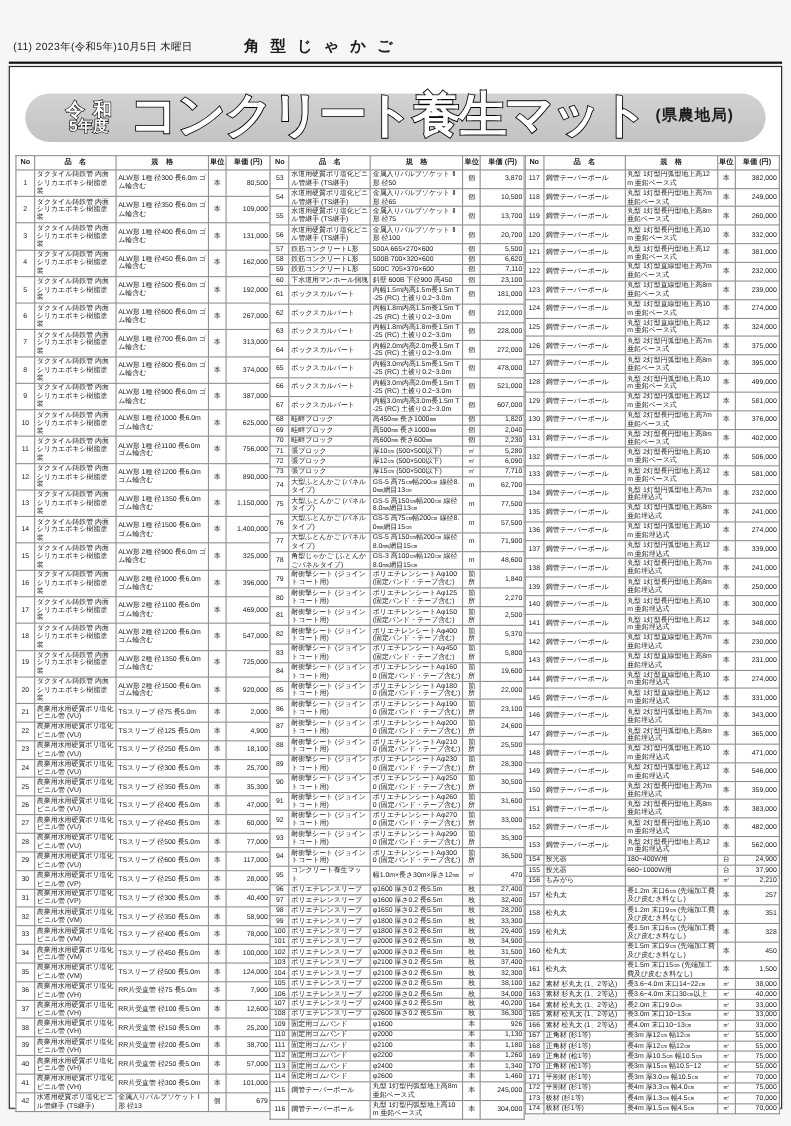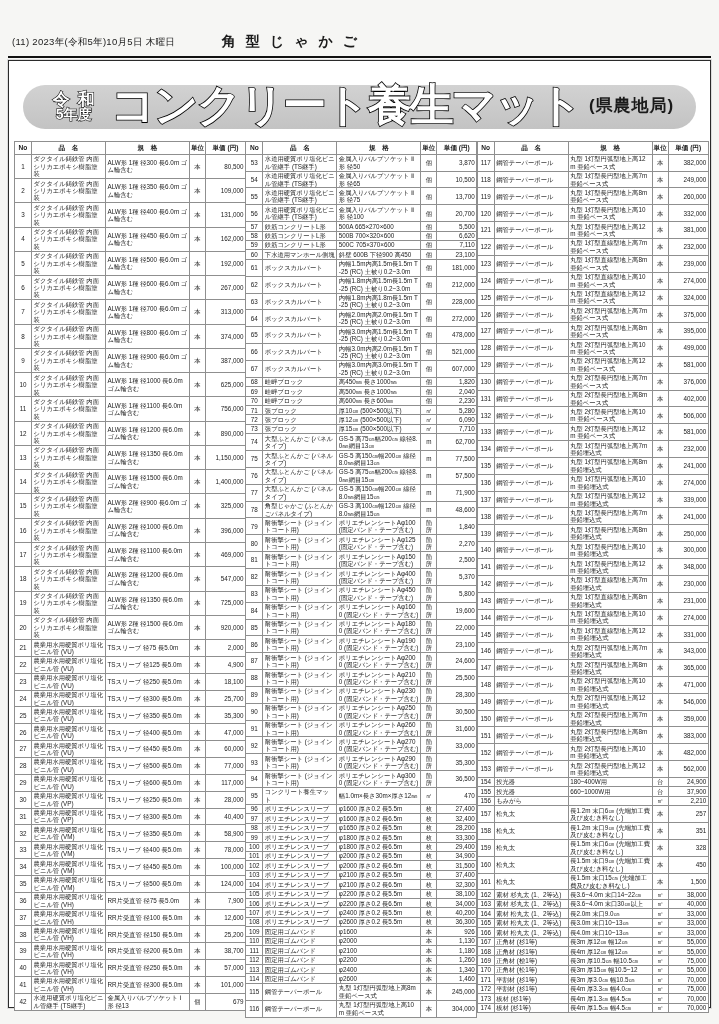--- a/index.html
+++ b/index.html
@@ -22,21 +22,21 @@
   
   .banner{position:relative;height:72px;margin:8px 10px 0;}
   .pill{position:absolute;left:4px;right:4px;top:16px;height:44px;border-radius:26px;
     background:linear-gradient(#d2d2d2,#c3c3c3);}
   .banner-row{position:relative;height:72px;display:flex;align-items:center;justify-content:center;gap:8px;}
   .outline-txt{color:#fff;-webkit-text-stroke:1.6px #000;paint-order:stroke fill;font-weight:900;}
   .era{display:flex;flex-direction:column;align-items:center;line-height:.95;margin-top:4px;}
   .era .l1{font-size:17px;-webkit-text-stroke:1.1px #000;letter-spacing:8px;text-indent:8px;}
   .era .l2{font-size:14px;-webkit-text-stroke:1.1px #000;}
   .main-title{font-size:44px;letter-spacing:-2px;line-height:1;}
-  .suffix{font-size:17px;font-weight:bold;letter-spacing:1px;}
+  .suffix{font-size:14px;font-weight:bold;letter-spacing:1px;}
   .apply-date{text-align:center;font-size:10px;font-weight:bold;margin:2px 0 4px;}
   
   .tables{display:flex;gap:3px;padding:0 5px;align-items:flex-start;}
   .tblcol{flex:1;min-width:0;}
   table{width:100%;border-collapse:collapse;table-layout:fixed;background:#fff;}
   th,td{border:.6px solid #8f8f8f;font-size:6.3px;line-height:1.18;
     padding:.5px 1.5px;vertical-align:middle;overflow:hidden;word-break:break-all;}
   table{border:1px solid #444;}
   thead th{font-weight:bold;text-align:center;font-size:6.6px;padding:2px 0;background:#fff;}
   td.no{text-align:center;}

